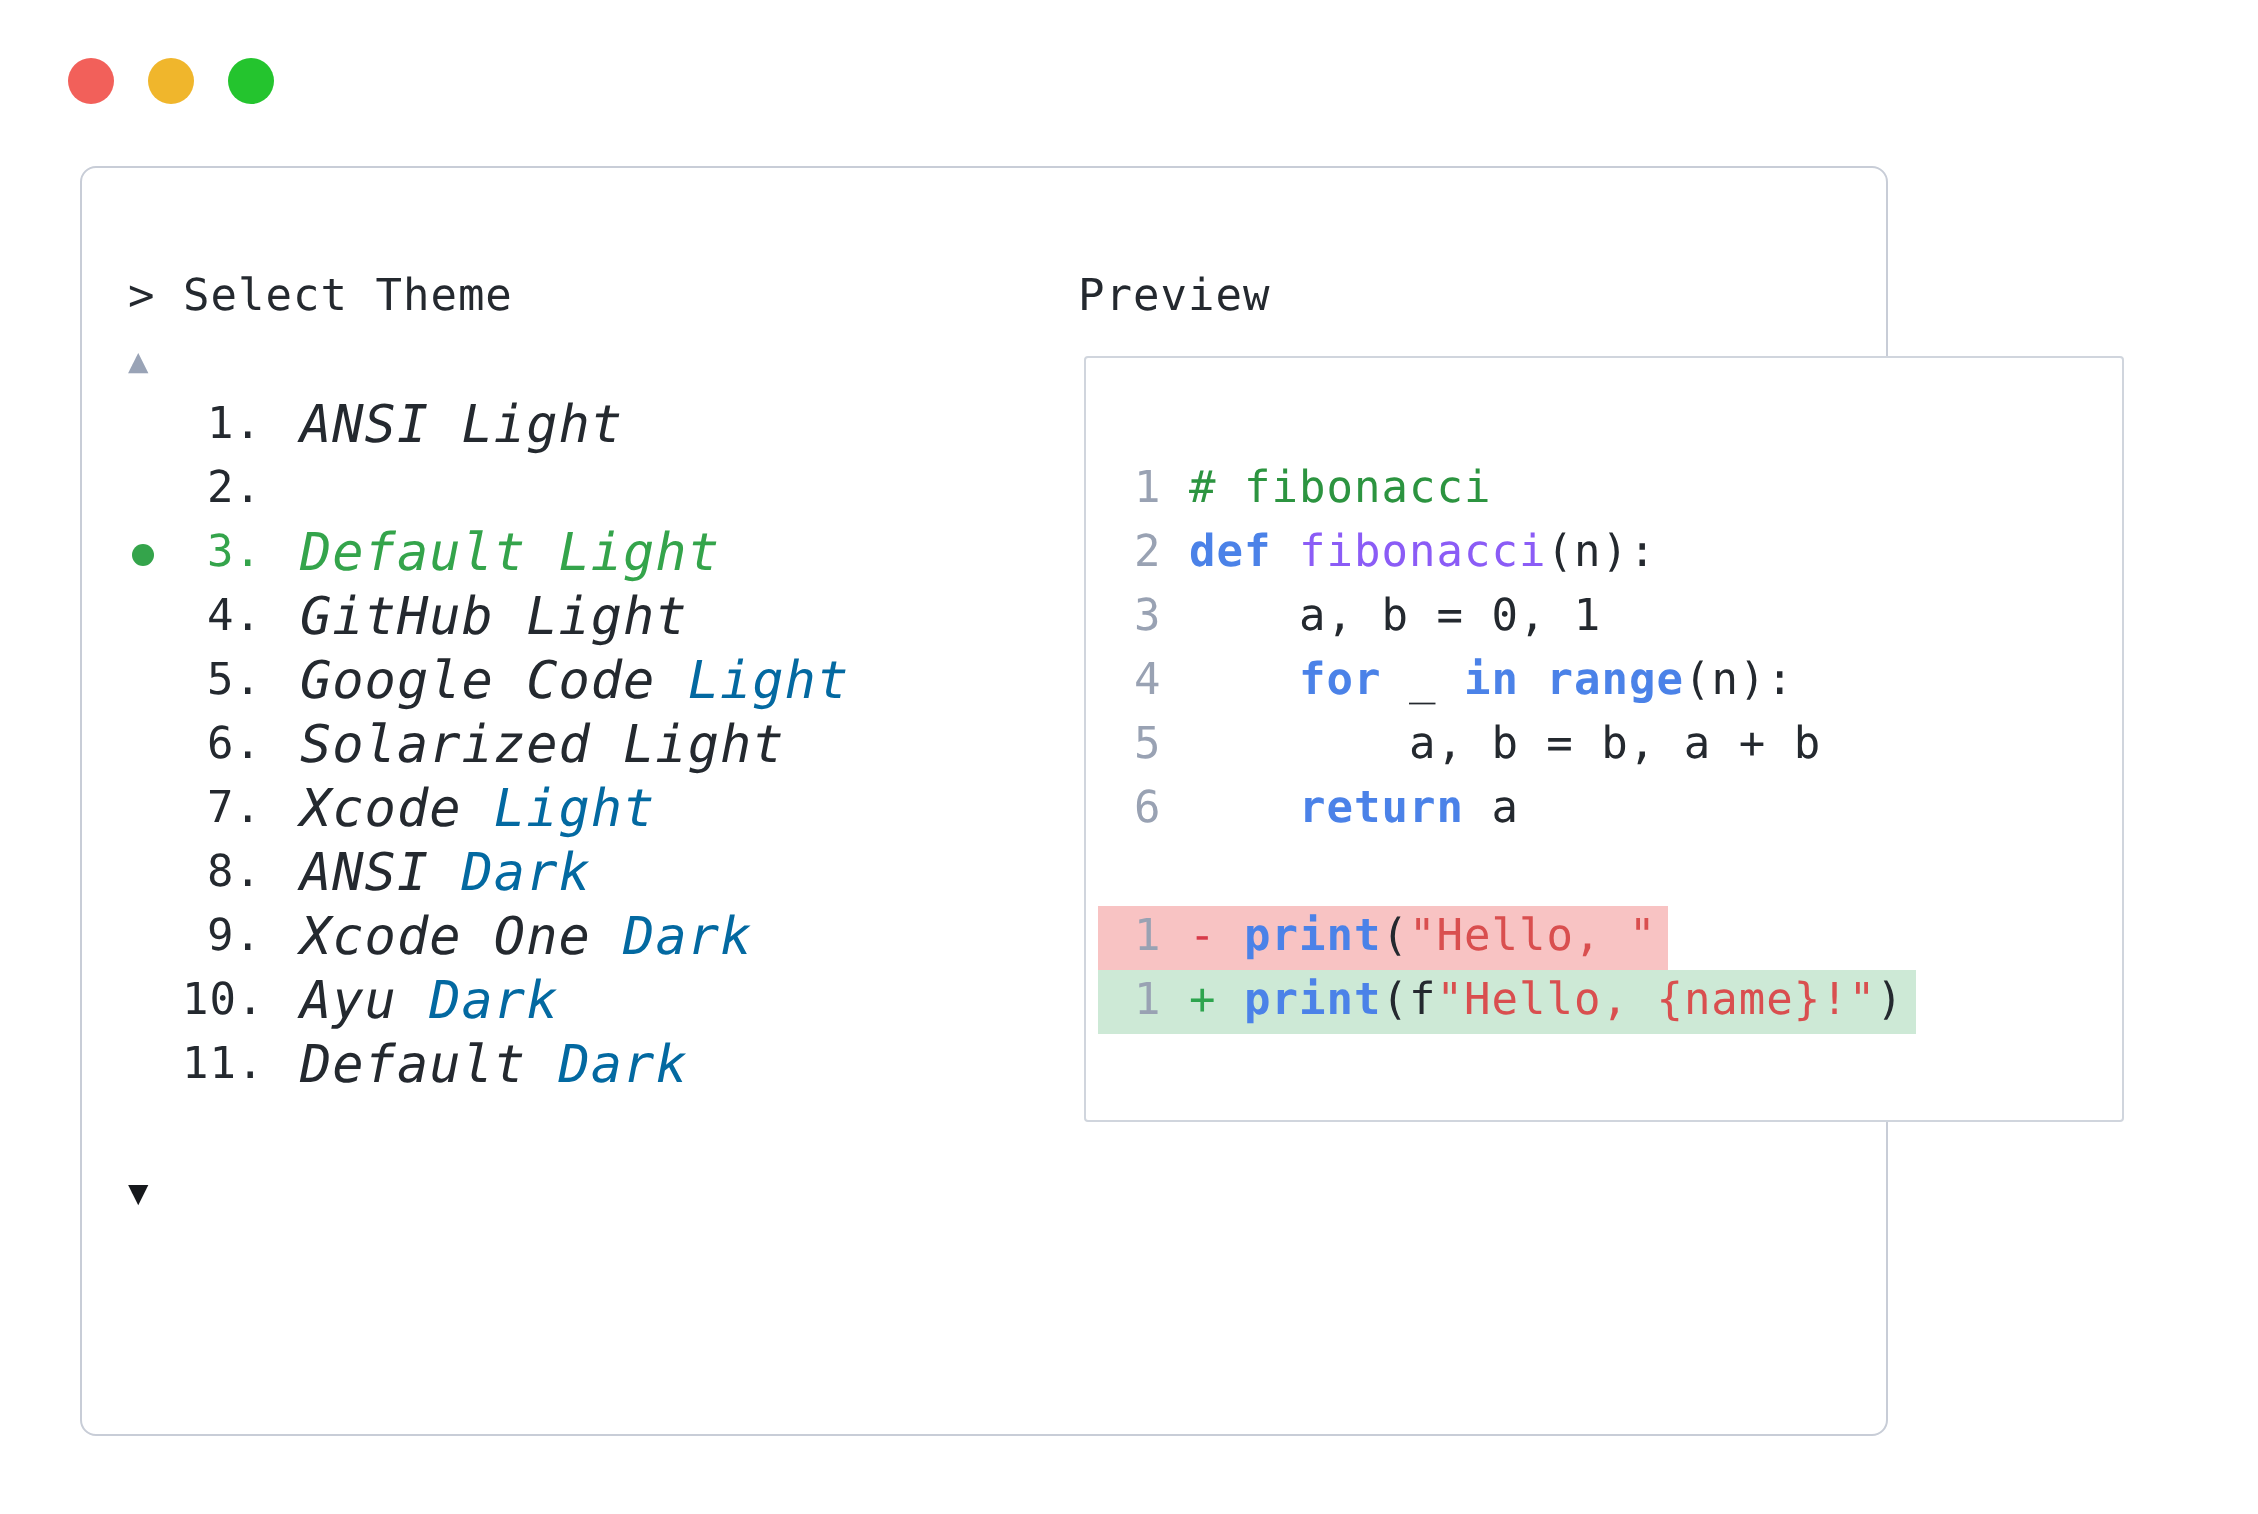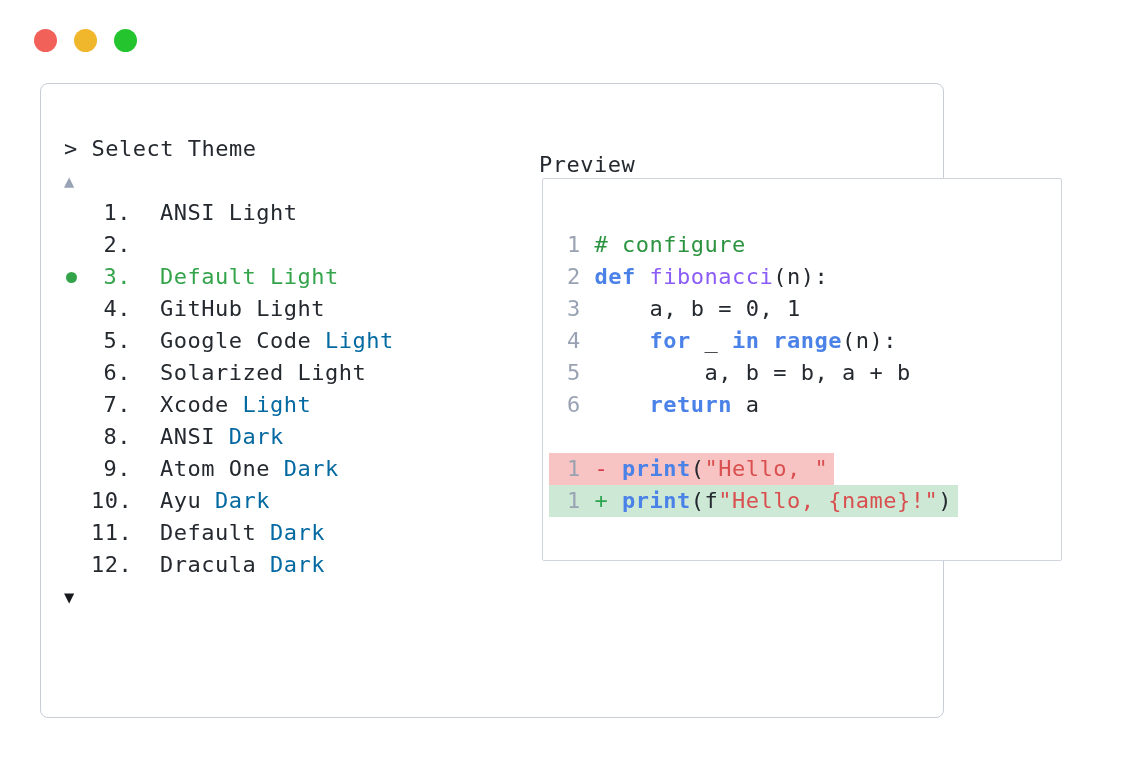--- a/index.html
+++ b/index.html
@@ -50,34 +50,34 @@
     position: absolute; left: 2px; top: 10.5px;
     width: 11px; height: 11px; border-radius: 50%;
     background: #34a44b;
   }
   .num-col {
     width: 40px; text-align: right;
     font-size: 22px; letter-spacing: 0.5px; line-height: 32px;
     color: #24292f; white-space: pre;
   }
   .label-col {
-    margin-left: 29px;
-    font-size: 22px; letter-spacing: 0.5px; line-height: 32px;
-    color: #24292f; white-space: pre;
+    margin-left: 19px;
+    font-size: 26px; letter-spacing: 0.5px; line-height: 32px;
+    color: #24292f; white-space: pre; font-style: italic;
   }
   .variant { color: #0369a1; }
   .theme-row.selected .num-col,
   .theme-row.selected .label-col { color: #34a44b; }
   .footer-hint {
     position: absolute; left: 23px; top: 559px;
     color: #a9b2c1;
   }
 
   
-  .preview-label { position: absolute; left: 498px; top: 49px; margin-top: 16px; }
+  .preview-label { position: absolute; left: 498px; top: 49px; }
   .preview-box {
     position: absolute; left: 501px; top: 94px;
     width: 520px; height: 383px;
     border: 1.5px solid #d0d5dd;
     border-radius: 2px;
     background: #ffffff;
   }
   .code-block { position: absolute; left: 24px; top: 50px; }
   .code-line {
     height: 32px; display: flex; align-items: center;
@@ -151,45 +151,40 @@
         <div class="label-col"><span>Xcode</span><span class="variant"> Light</span></div>
       </div>
       <div class="theme-row">
         <div class="bullet-col"></div>
         <div class="num-col">8.</div>
         <div class="label-col"><span>ANSI</span><span class="variant"> Dark</span></div>
       </div>
       <div class="theme-row">
         <div class="bullet-col"></div>
         <div class="num-col">9.</div>
-        <div class="label-col"><span>Atom One</span><span class="variant"> Dark</span></div>
+        <div class="label-col"><span>Xcode One</span><span class="variant"> Dark</span></div>
       </div>
       <div class="theme-row">
         <div class="bullet-col"></div>
         <div class="num-col">10.</div>
         <div class="label-col"><span>Ayu</span><span class="variant"> Dark</span></div>
       </div>
       <div class="theme-row">
         <div class="bullet-col"></div>
         <div class="num-col">11.</div>
         <div class="label-col"><span>Default</span><span class="variant"> Dark</span></div>
       </div>
-      <div class="theme-row">
-        <div class="bullet-col"></div>
-        <div class="num-col">12.</div>
-        <div class="label-col"><span>Dracula</span><span class="variant"> Dark</span></div>
-      </div>
     </div>
 
   <div class="scroll-down">▼</div>
 
   <div class="mono preview-label">Preview</div>
   <div class="preview-box">
     <div class="code-block" id="code-block">
-        <div class="code-line"><span class="tok-linenum">1</span><span class="tok-plain"> </span><span class="tok-comment"># configure</span></div>
+        <div class="code-line"><span class="tok-linenum">1</span><span class="tok-plain"> </span><span class="tok-comment"># fibonacci</span></div>
         <div class="code-line"><span class="tok-linenum">2</span><span class="tok-plain"> </span><span class="tok-keyword">def</span><span class="tok-plain"> </span><span class="tok-function">fibonacci</span><span class="tok-plain">(n):</span></div>
         <div class="code-line"><span class="tok-linenum">3</span><span class="tok-plain"> </span><span class="tok-plain">    a, b = 0, 1</span></div>
         <div class="code-line"><span class="tok-linenum">4</span><span class="tok-plain"> </span><span class="tok-plain">    </span><span class="tok-keyword">for</span><span class="tok-plain"> _ </span><span class="tok-keyword">in</span><span class="tok-plain"> </span><span class="tok-keyword">range</span><span class="tok-plain">(n):</span></div>
         <div class="code-line"><span class="tok-linenum">5</span><span class="tok-plain"> </span><span class="tok-plain">        a, b = b, a + b</span></div>
         <div class="code-line"><span class="tok-linenum">6</span><span class="tok-plain"> </span><span class="tok-plain">    </span><span class="tok-keyword">return</span><span class="tok-plain"> a</span></div>
         <div class="code-line"></div>
         <div class="code-line line-removed"><span class="tok-linenum">1</span><span class="tok-plain"> </span><span class="tok-minus">-</span><span class="tok-plain"> </span><span class="tok-keyword">print</span><span class="tok-plain">(</span><span class="tok-string">"Hello, "</span></div>
         <div class="code-line line-added"><span class="tok-linenum">1</span><span class="tok-plain"> </span><span class="tok-plus">+</span><span class="tok-plain"> </span><span class="tok-keyword">print</span><span class="tok-plain">(f</span><span class="tok-string">"Hello, {name}!"</span><span class="tok-plain">)</span></div>
       </div>
   </div>

